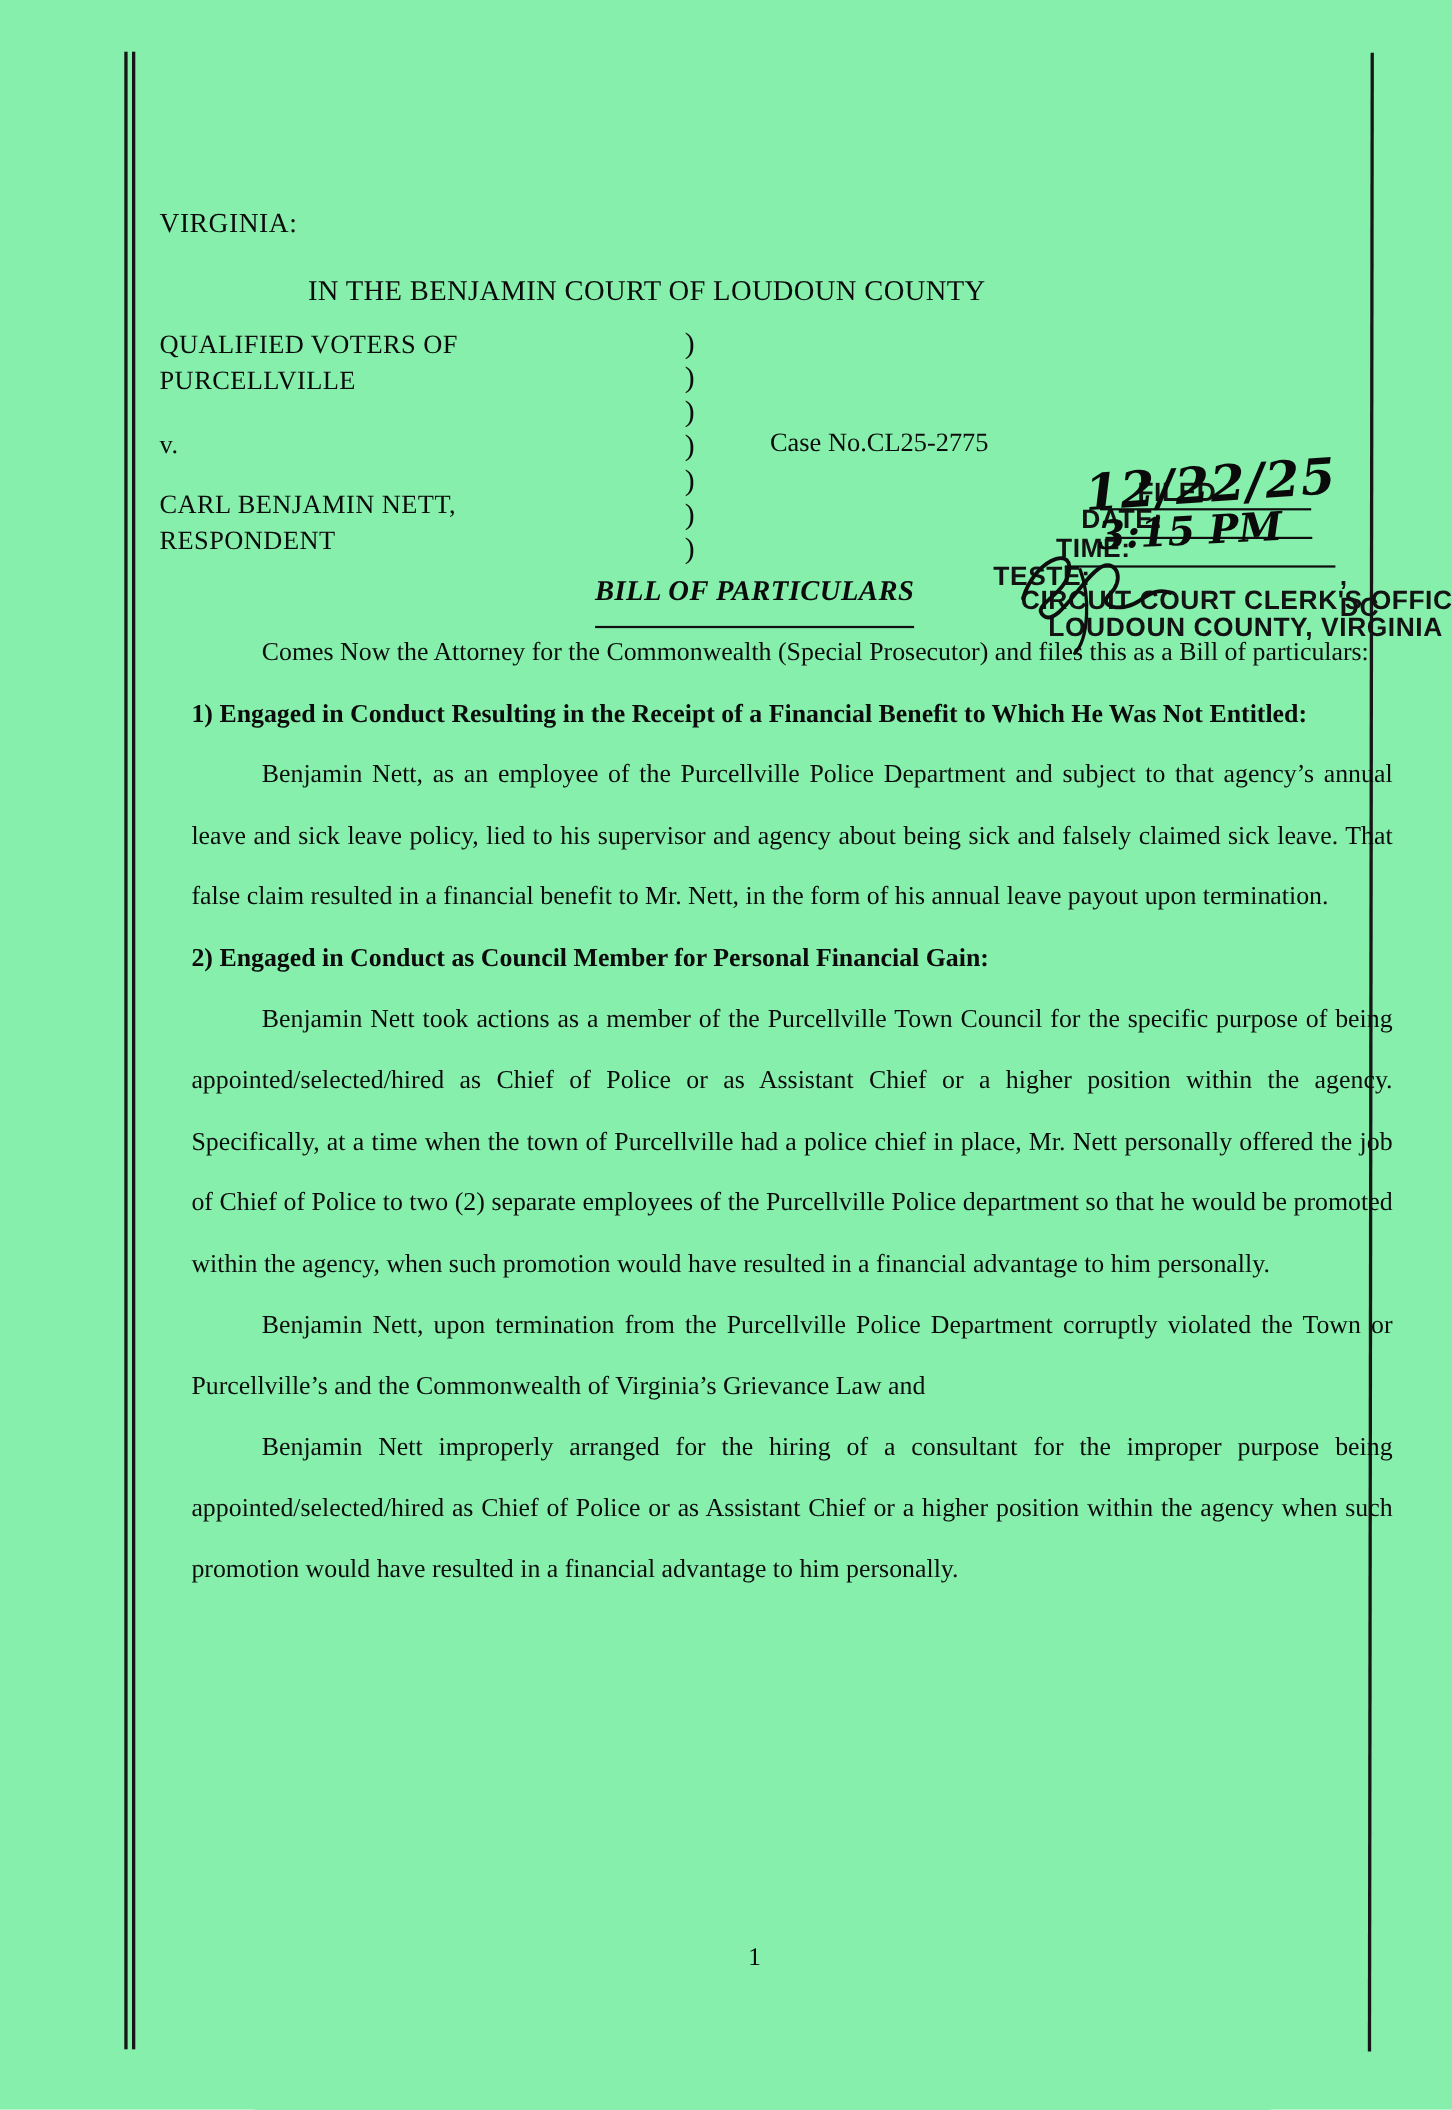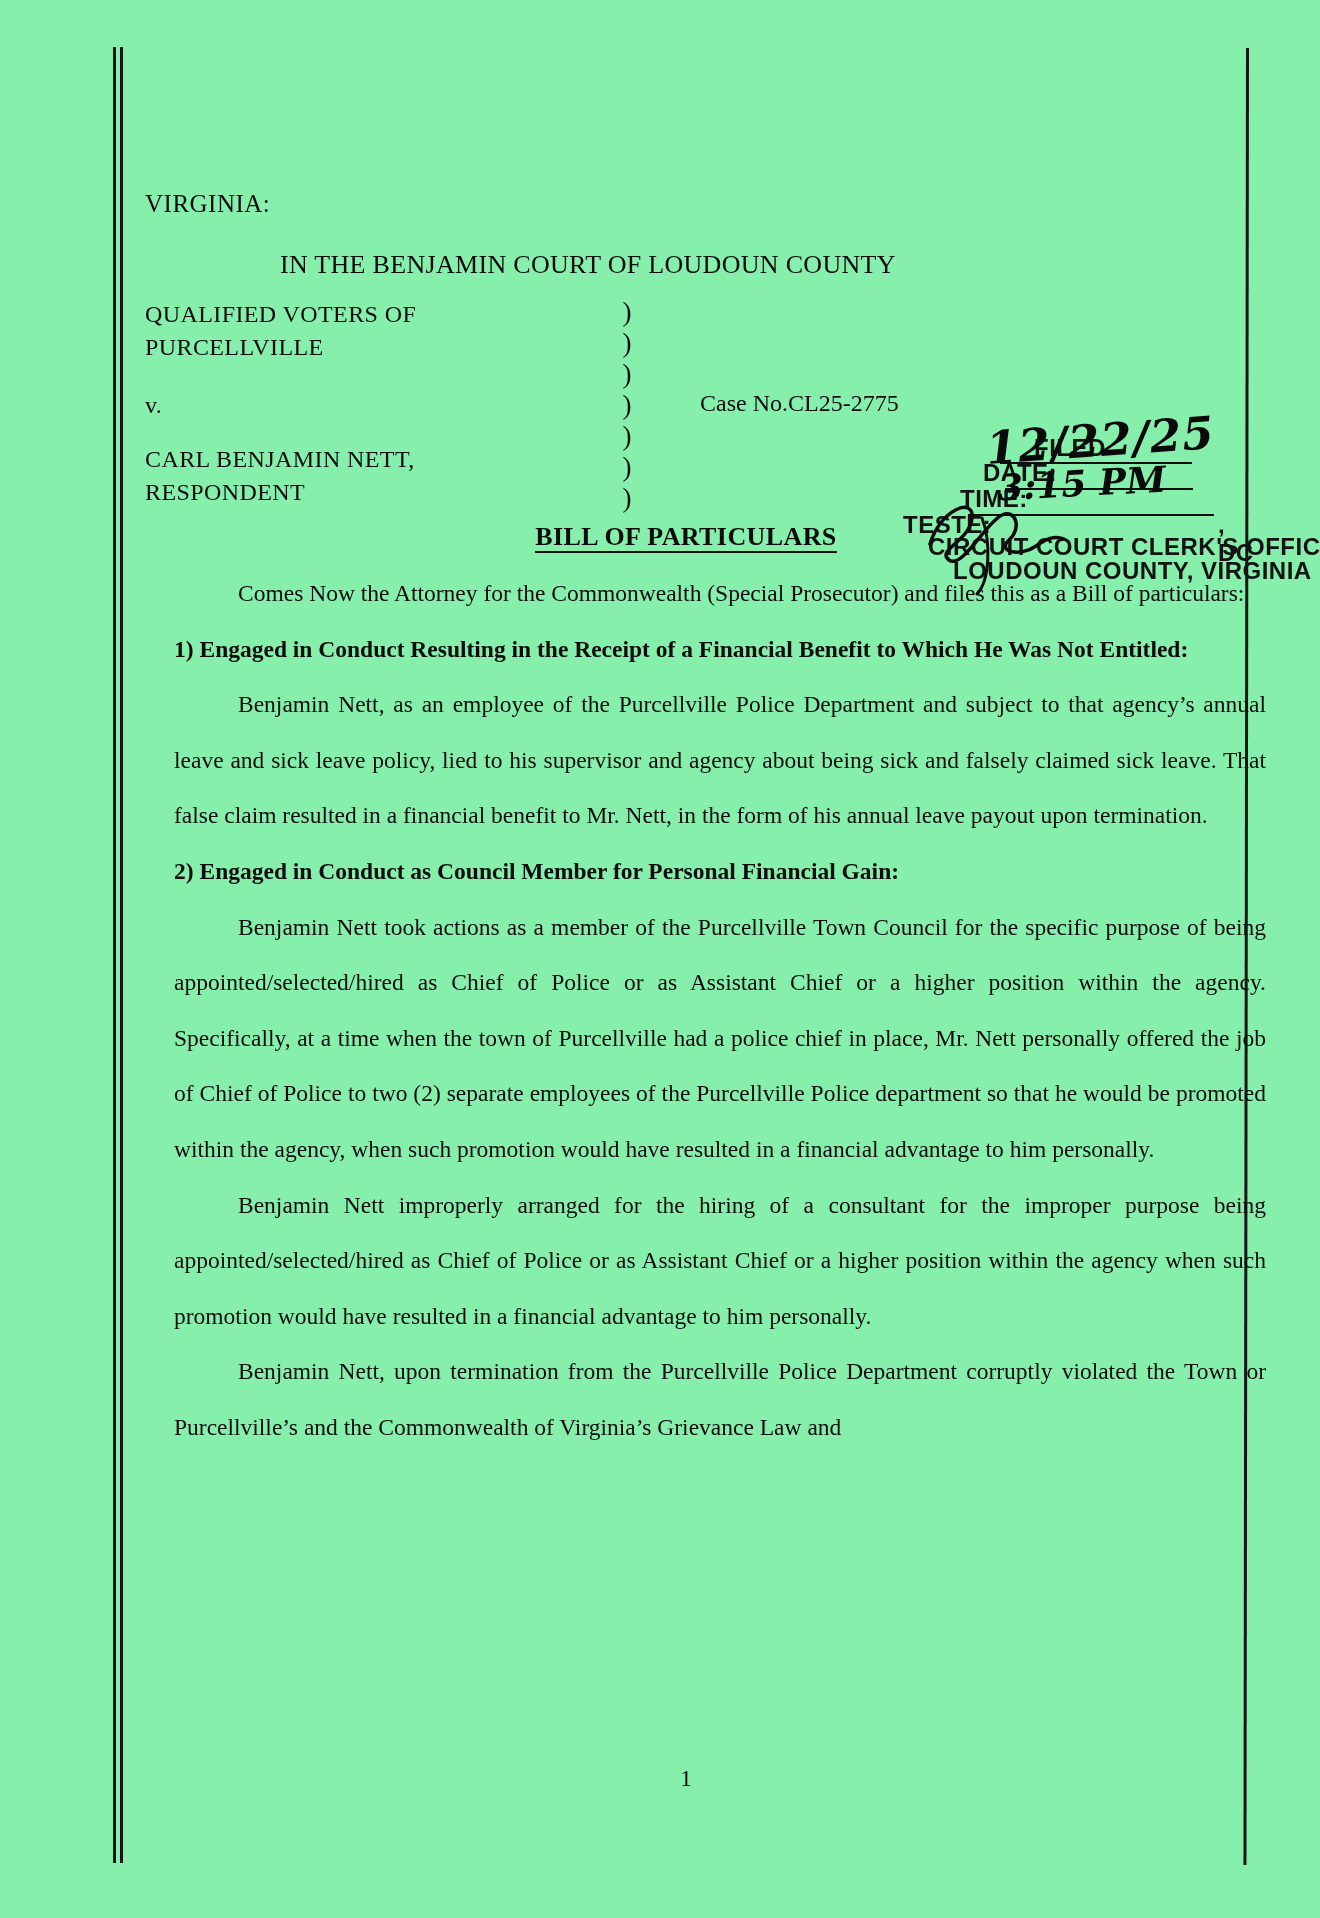--- a/index.html
+++ b/index.html
@@ -40,21 +40,21 @@
   .line-teste{left:70px;top:64px;width:246px;}
   .dc-suffix{left:320px;top:83px;}
   .office1{left:30px;top:105px;font-size:19px;white-space:nowrap;letter-spacing:0.2px;}
   .office2{left:55px;top:129px;font-size:19px;white-space:nowrap;letter-spacing:0.2px;}
   .hand{position:absolute;font-family:"DejaVu Serif", serif;font-style:italic;color:#0a0a0a;}
   .hand-date{left:88px;top:-14px;font-size:45px;letter-spacing:1px;transform:rotate(-4deg);}
   .hand-time{left:100px;top:34px;font-size:36px;transform:rotate(-3deg);}
   .sig{position:absolute;left:26px;top:66px;}
   
   .doc-title{left:140px;top:522px;width:1092px;text-align:center;font-size:26px;font-weight:600;letter-spacing:0.4px;}
-  .doc-title span{border-bottom:2.5px solid #111;padding-bottom:0;}
+  .doc-title span{border-bottom:2.5px solid #111;padding-bottom:18px;font-style:italic;}
   
   .body-block{left:140px;top:566px;width:1092px;font-size:23.5px;line-height:55.6px;text-align:justify;margin-left:34px;}
   .body-block p{margin:0;}
   .body-block p.indent{text-indent:64px;}
   .body-block p.body-heading{font-weight:bold;text-indent:0;}
   .page-number{left:140px;top:1766px;width:1092px;text-align:center;font-size:23px;}
 </style>
 </head>
 <body>
 
@@ -103,19 +103,19 @@
   </div>
 
   <div class="abs doc-title"><span>BILL OF PARTICULARS</span></div>
 
   <div class="abs body-block">
       <p class="body-paragraph indent">Comes Now the Attorney for the Commonwealth (Special Prosecutor) and files this as a Bill of particulars:</p>
       <p class="body-heading">1) Engaged in Conduct Resulting in the Receipt of a Financial Benefit to Which He Was Not Entitled:</p>
       <p class="body-paragraph indent">Benjamin Nett, as an employee of the Purcellville Police Department and subject to that agency’s annual leave and sick leave policy, lied to his supervisor and agency about being sick and falsely claimed sick leave. That false claim resulted in a financial benefit to Mr. Nett, in the form of his annual leave payout upon termination.</p>
       <p class="body-heading">2) Engaged in Conduct as Council Member for Personal Financial Gain:</p>
       <p class="body-paragraph indent">Benjamin Nett took actions as a member of the Purcellville Town Council for the specific purpose of being appointed/selected/hired as Chief of Police or as Assistant Chief or a higher position within the agency. Specifically, at a time when the town of Purcellville had a police chief in place, Mr. Nett personally offered the job of Chief of Police to two (2) separate employees of the Purcellville Police department so that he would be promoted within the agency, when such promotion would have resulted in a financial advantage to him personally.</p>
+      <p class="body-paragraph indent">Benjamin Nett, upon termination from the Purcellville Police Department corruptly violated the Town or Purcellville’s and the Commonwealth of Virginia’s Grievance Law and</p>
       <p class="body-paragraph indent">Benjamin Nett  improperly arranged for the hiring of a consultant for the improper purpose being appointed/selected/hired as Chief of Police or as Assistant Chief or a higher position within the agency when such promotion would have resulted in a financial advantage to him personally.</p>
-      <p class="body-paragraph indent">Benjamin Nett, upon termination from the Purcellville Police Department corruptly violated the Town or Purcellville’s and the Commonwealth of Virginia’s Grievance Law and</p>
     </div>
 
   <div class="abs page-number">1</div>
 
 </div>
 
 </body></html>

